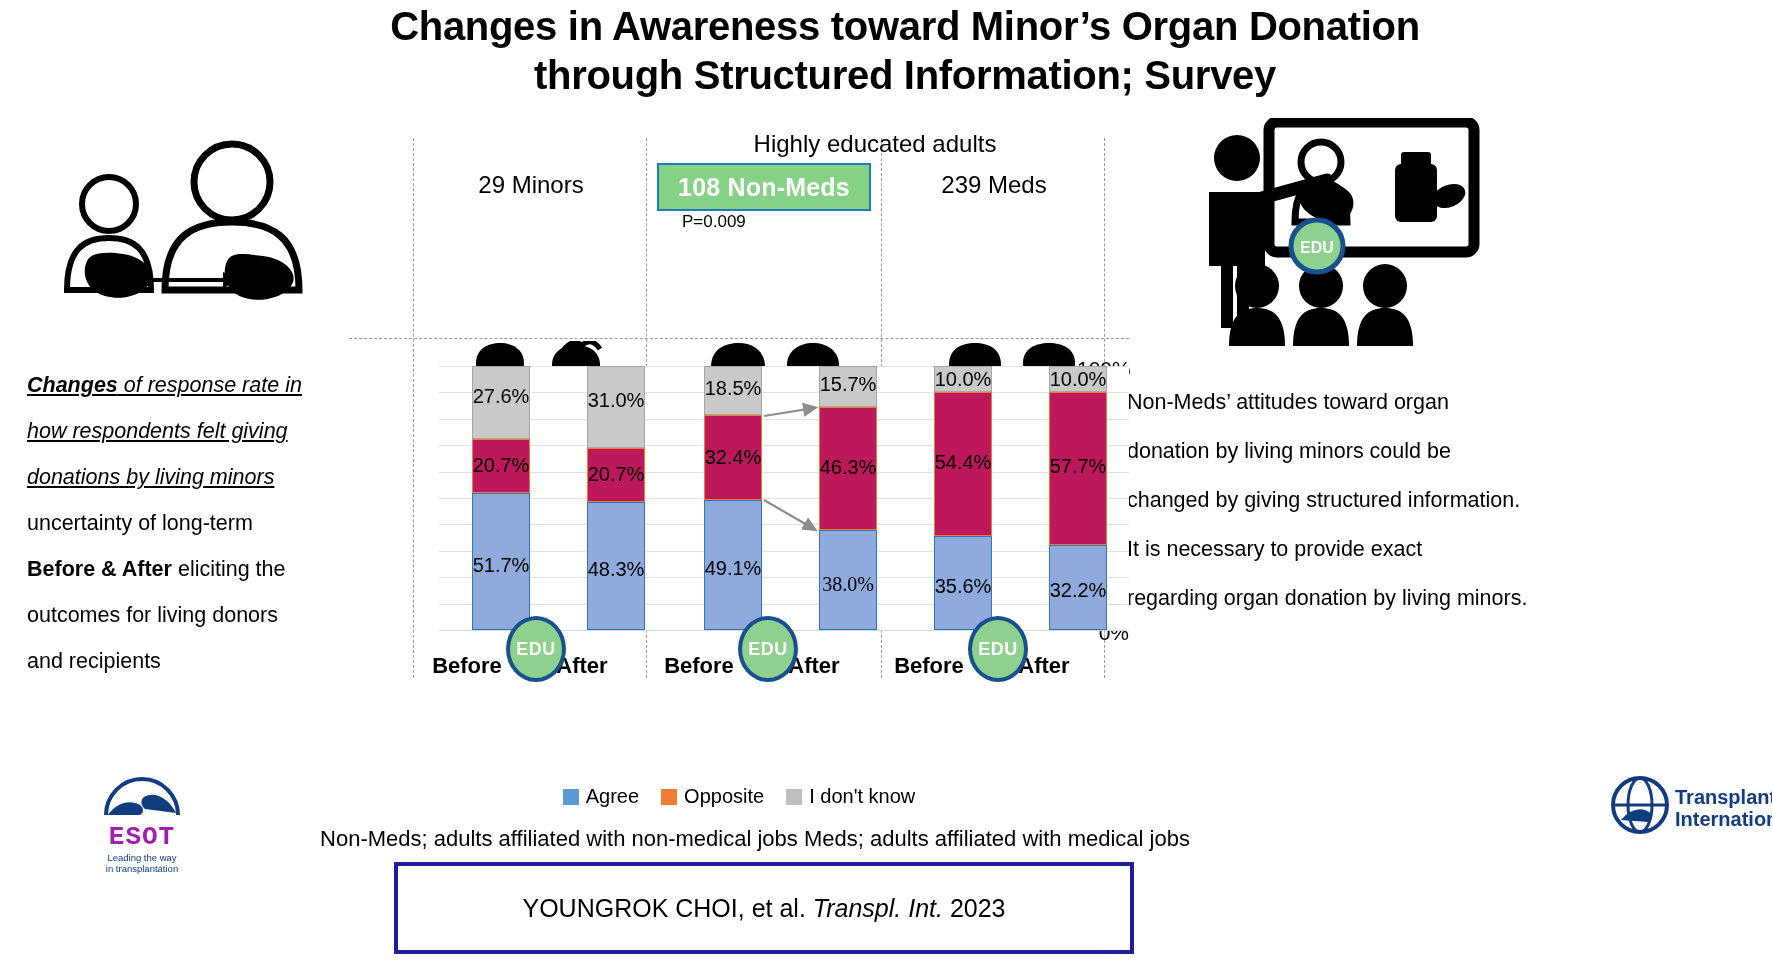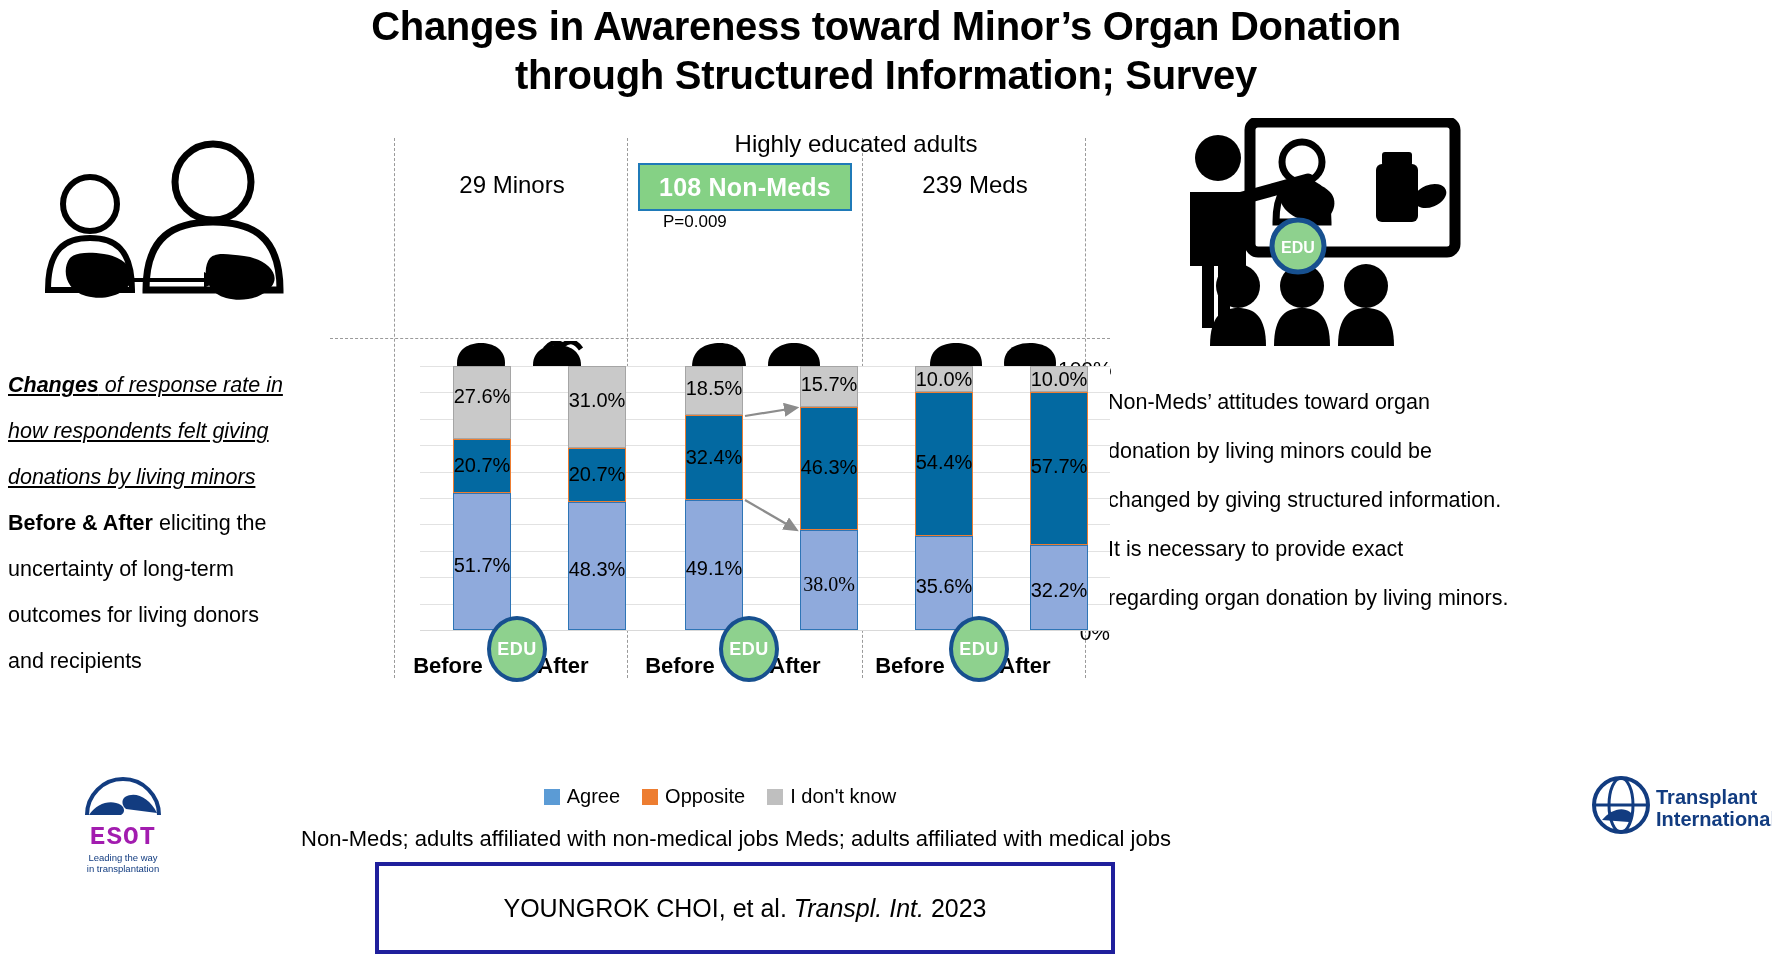--- a/index.html
+++ b/index.html
@@ -1,21 +1,21 @@
 <!DOCTYPE html>
 <html><head>
 <meta charset="utf-8">
 <style>
   html,body{margin:0;padding:0;}
   body{
     width:1772px;height:964px;background:#fff;
     font-family:"Liberation Sans", sans-serif;
     color:#000;overflow:hidden;position:relative;
   }
-  .page{position:relative;width:1644px;height:964px;}
+  .page{position:relative;width:1644px;height:964px;margin-left:19px;}
 
   
   .title{
     position:absolute;left:0;top:2px;width:1772px;
     text-align:center;font-weight:bold;font-size:40px;line-height:49px;
     letter-spacing:-0.3px;
   }
   .title .l2{display:block;}
 
   
@@ -66,21 +66,21 @@
   .plot{position:absolute;left:35px;top:238px;width:745px;height:272px;}
   .plotinner{position:absolute;left:55px;top:0;width:690px;height:264px;background:#fff;}
   .gridline{position:absolute;left:0;width:100%;border-top:1px solid #e2e2e2;}
   .axis-lab{
     position:absolute;right:0;font-size:21px;text-align:right;
     width:52px;line-height:1;
   }
   .bar{position:absolute;bottom:0;width:58px;}
   .seg{position:relative;width:100%;box-sizing:border-box;}
   .seg.agree{background:#8faadc;border:1.5px solid #2e75b6;}
-  .seg.opp{background:#0369a1;border:1.5px solid #ed7d31;text-decoration:underline;}
+  .seg.opp{background:#be185d;border:1.5px solid #ed7d31;text-decoration:underline;}
   .seg.idk{background:#c9c9c9;border:1.5px solid #a5a5a5;}
   .val{
     position:absolute;font-size:20px;color:#000;white-space:nowrap;
     left:50%;transform:translateX(-50%);
   }
   .baseline{position:absolute;left:55px;width:690px;border-top:1.5px solid #d9d9d9;}
 
   
   .xlab{position:absolute;font-size:22px;font-weight:bold;text-align:center;width:110px;}
 
@@ -170,22 +170,22 @@
       <path d="M158 228 C158 198 170 190 186 190 C202 190 214 198 214 228 Z" fill="#000"></path>
       <circle cx="118" cy="128" r="26" fill="#8ed18e" stroke="#17508f" stroke-width="5"></circle>
       <text x="118" y="135" font-family="Liberation Sans, sans-serif" font-size="16" font-weight="bold" fill="#fff" text-anchor="middle">EDU</text>
     </svg>
   </div>
 
   <div class="left-text">
     <span class="ln"><span class="ul"><b>Changes</b><span> of response rate in</span></span></span>
     <span class="ln ul">how respondents felt giving</span>
     <span class="ln ul">donations by living minors</span>
+    <span class="ln">uncertainty of long-term</span>
     <span class="ln"><span class="bd">Before &amp; After</span><span> eliciting the</span></span>
-    <span class="ln">uncertainty of long-term</span>
     <span class="ln">outcomes for living donors</span>
     <span class="ln">and recipients</span>
   </div>
 
   <div class="right-text">
     <span class="ln">Non-Meds’ attitudes toward organ</span>
     <span class="ln">donation by living minors could be</span>
     <span class="ln">changed by giving structured information.</span>
     <span class="ln">It is necessary to provide exact</span>
     <span class="ln">regarding organ donation by living minors.</span>

